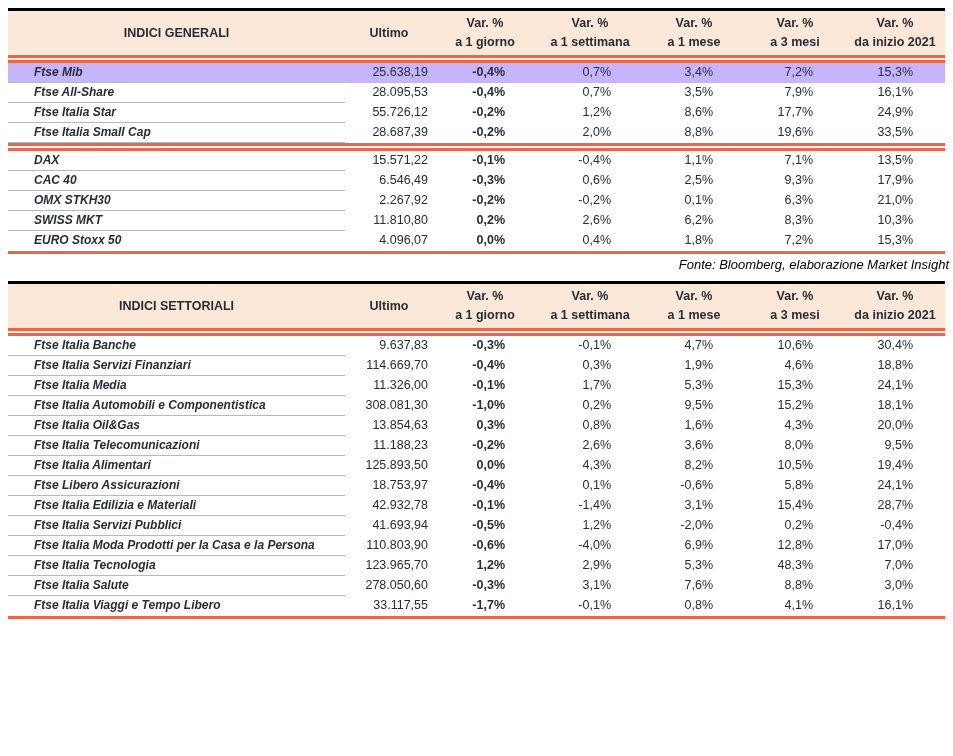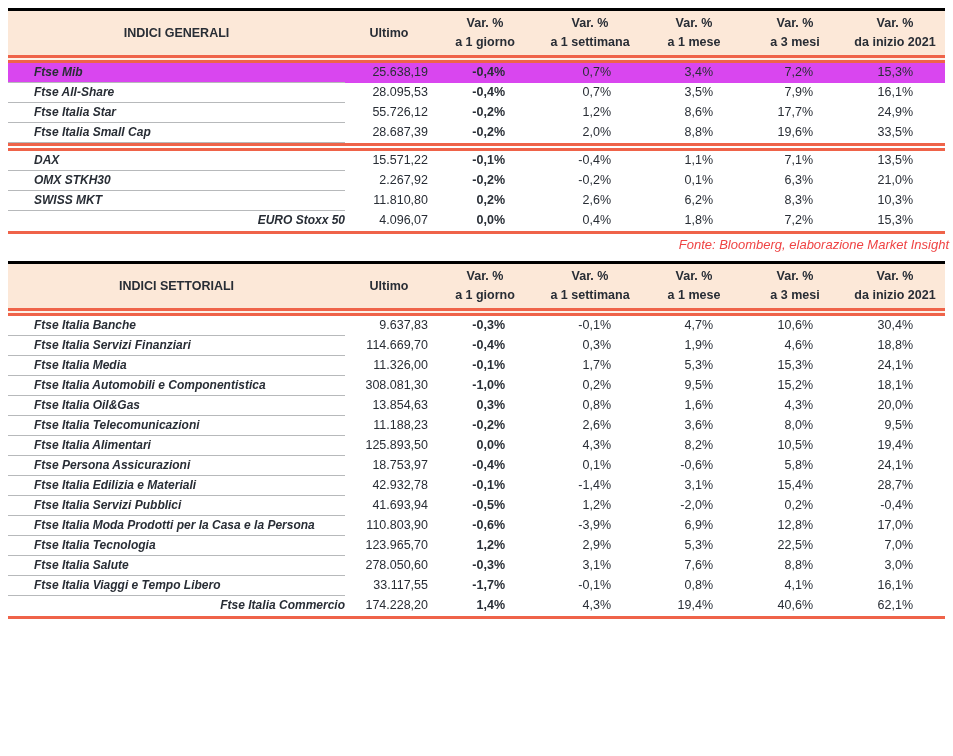--- a/index.html
+++ b/index.html
@@ -61,30 +61,30 @@
     font-weight:bold;
     font-style:italic;
     font-size:12px;
     padding-left:26px;
     border-bottom-color:#b7b9bb;
     text-align:left;
   }
   tbody td.ultimo{text-align:right;padding-right:5px;}
   tbody td.var{text-align:right;padding-right:32px;}
   tbody td.var1{font-weight:bold;}
-  tbody tr:last-child td{border-bottom-color:transparent;text-align:right;}
-  tbody tr.hl td{background:#d946ef;}
+  tbody tr:last-child td{border-bottom-color:transparent;}
+  tbody tr.hl td{background:#c4b5fd;}
 
   .fonte{
     width:941px;
     text-align:right;
     font-style:italic;
     font-size:13px;
     line-height:16px;
-    color:#ef4444;
+    color:#000000;
     padding:3px 2px 4px 0;
   }
   .gap{height:4px;}
 </style>
 </head>
 <body>
 
 <div class="wrap">
 
   <table>
@@ -169,20 +169,29 @@
         <tr>
           <td class="name">DAX</td>
           <td class="ultimo">15.571,22</td>
           <td class="var var1">-0,1%</td>
           <td class="var">-0,4%</td>
           <td class="var">1,1%</td>
           <td class="var">7,1%</td>
           <td class="var">13,5%</td>
         </tr>
         <tr>
+          <td class="name">CAC 40</td>
+          <td class="ultimo">6.546,49</td>
+          <td class="var var1">-0,3%</td>
+          <td class="var">0,6%</td>
+          <td class="var">2,5%</td>
+          <td class="var">9,3%</td>
+          <td class="var">17,9%</td>
+        </tr>
+        <tr>
           <td class="name">OMX STKH30</td>
           <td class="ultimo">2.267,92</td>
           <td class="var var1">-0,2%</td>
           <td class="var">-0,2%</td>
           <td class="var">0,1%</td>
           <td class="var">6,3%</td>
           <td class="var">21,0%</td>
         </tr>
         <tr>
           <td class="name">SWISS MKT</td>
@@ -305,21 +314,21 @@
         <tr>
           <td class="name">Ftse Italia Alimentari</td>
           <td class="ultimo">125.893,50</td>
           <td class="var var1">0,0%</td>
           <td class="var">4,3%</td>
           <td class="var">8,2%</td>
           <td class="var">10,5%</td>
           <td class="var">19,4%</td>
         </tr>
         <tr>
-          <td class="name">Ftse Persona Assicurazioni</td>
+          <td class="name">Ftse Libero Assicurazioni</td>
           <td class="ultimo">18.753,97</td>
           <td class="var var1">-0,4%</td>
           <td class="var">0,1%</td>
           <td class="var">-0,6%</td>
           <td class="var">5,8%</td>
           <td class="var">24,1%</td>
         </tr>
         <tr>
           <td class="name">Ftse Italia Edilizia e Materiali</td>
           <td class="ultimo">42.932,78</td>
@@ -335,57 +344,48 @@
           <td class="var var1">-0,5%</td>
           <td class="var">1,2%</td>
           <td class="var">-2,0%</td>
           <td class="var">0,2%</td>
           <td class="var">-0,4%</td>
         </tr>
         <tr>
           <td class="name">Ftse Italia Moda Prodotti per la Casa e la Persona</td>
           <td class="ultimo">110.803,90</td>
           <td class="var var1">-0,6%</td>
-          <td class="var">-3,9%</td>
+          <td class="var">-4,0%</td>
           <td class="var">6,9%</td>
           <td class="var">12,8%</td>
           <td class="var">17,0%</td>
         </tr>
         <tr>
           <td class="name">Ftse Italia Tecnologia</td>
           <td class="ultimo">123.965,70</td>
           <td class="var var1">1,2%</td>
           <td class="var">2,9%</td>
           <td class="var">5,3%</td>
-          <td class="var">22,5%</td>
+          <td class="var">48,3%</td>
           <td class="var">7,0%</td>
         </tr>
         <tr>
           <td class="name">Ftse Italia Salute</td>
           <td class="ultimo">278.050,60</td>
           <td class="var var1">-0,3%</td>
           <td class="var">3,1%</td>
           <td class="var">7,6%</td>
           <td class="var">8,8%</td>
           <td class="var">3,0%</td>
         </tr>
         <tr>
           <td class="name">Ftse Italia Viaggi e Tempo Libero</td>
           <td class="ultimo">33.117,55</td>
           <td class="var var1">-1,7%</td>
           <td class="var">-0,1%</td>
           <td class="var">0,8%</td>
           <td class="var">4,1%</td>
           <td class="var">16,1%</td>
         </tr>
-        <tr>
-          <td class="name">Ftse Italia Commercio</td>
-          <td class="ultimo">174.228,20</td>
-          <td class="var var1">1,4%</td>
-          <td class="var">4,3%</td>
-          <td class="var">19,4%</td>
-          <td class="var">40,6%</td>
-          <td class="var">62,1%</td>
-        </tr>
       </tbody>
   </table>
 
 </div>
 
 </body></html>

